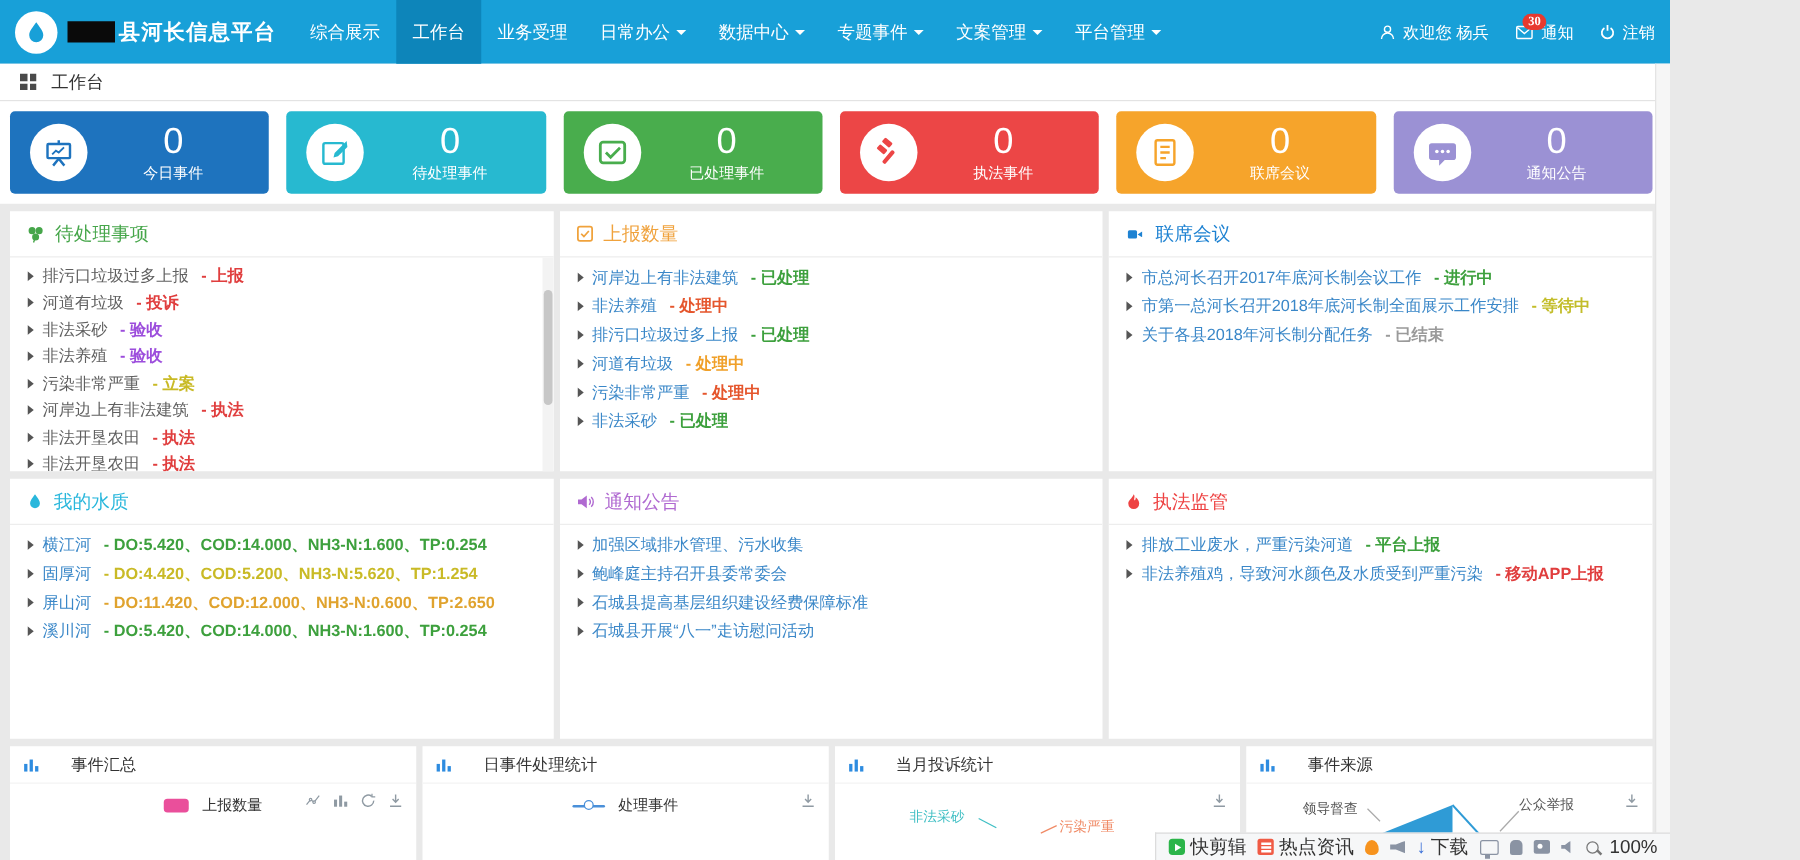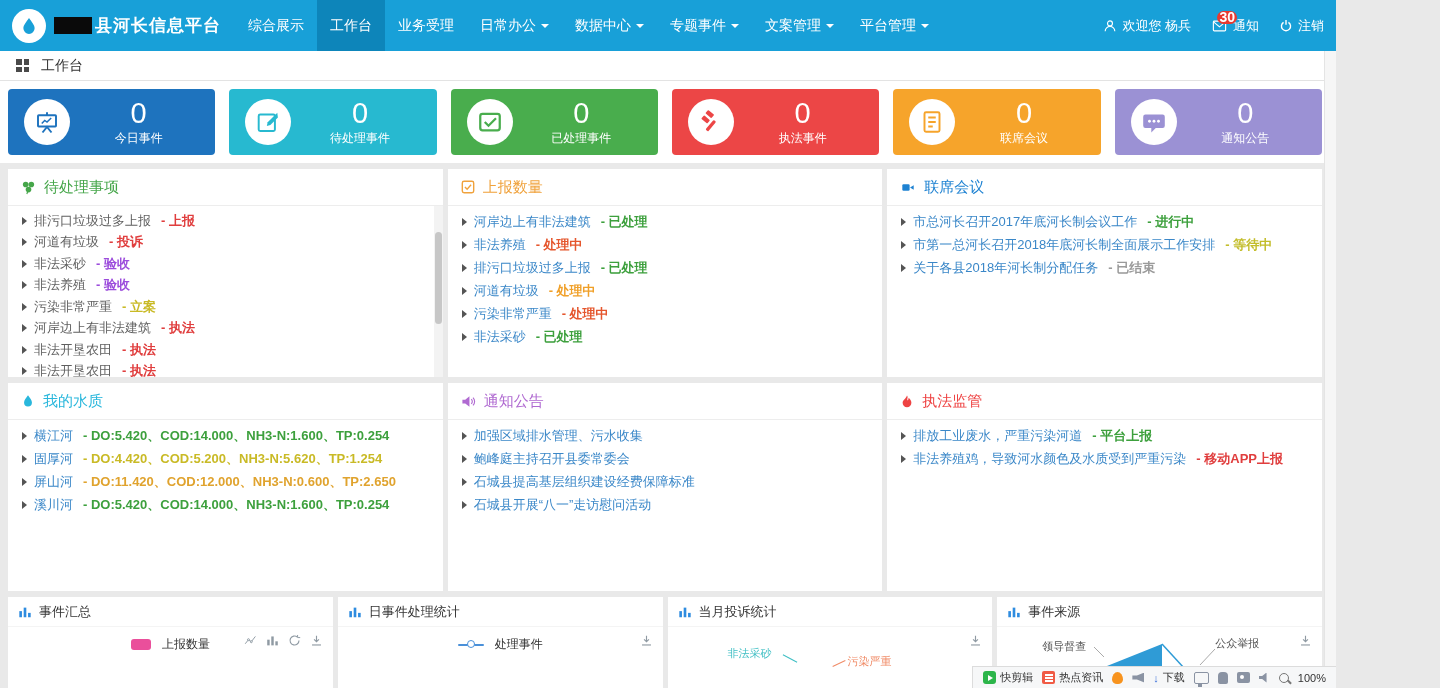--- a/index.html
+++ b/index.html
@@ -11,21 +11,21 @@
   .logo{width:34px;height:34px;border-radius:50%;background:#fff;display:flex;align-items:center;justify-content:center;color:#18a0d8;flex:none;margin-right:8px;}
   .brand{font-size:17px;font-weight:bold;letter-spacing:1px;display:flex;align-items:center;gap:3px;white-space:nowrap;}
   .redact{display:inline-block;width:38px;height:17px;background:#0a0a0a;}
   .nav-menu{display:flex;height:51px;margin-left:14px;}
   .nav-item{display:flex;align-items:center;padding:0 13px;font-size:14px;cursor:pointer;white-space:nowrap;}
   .nav-item.active{background:#0d85ba;}
   .caret{width:0;height:0;border-left:4px solid transparent;border-right:4px solid transparent;border-top:4px solid #fff;margin-left:5px;}
   .nav-right{margin-left:auto;display:flex;align-items:center;gap:20px;font-size:13px;}
   .nav-right .grp{display:flex;align-items:center;gap:5px;cursor:pointer;white-space:nowrap;}
   .mail-wrap{position:relative;display:inline-flex;}
-  .badge{position:absolute;top:-8px;right:-9px;background:#e8392f;color:#fff;border-radius:8px;min-width:15px;height:13px;font-size:14px;line-height:13px;text-align:center;padding:0 2px;font-weight:bold;}
+  .badge{position:absolute;top:-8px;right:-9px;background:#e8392f;color:#fff;border-radius:8px;min-width:15px;height:13px;font-size:10px;line-height:13px;text-align:center;padding:0 2px;font-weight:bold;font-family:Liberation Serif, serif;}
 
   
   .breadcrumb{height:29px;background:#fff;border-bottom:1px solid #e3e3e3;display:flex;align-items:center;gap:12px;padding:0 16px;font-size:14px;color:#333;}
   .grid-icon{width:13px;height:13px;display:grid;grid-template-columns:1fr 1fr;grid-template-rows:1fr 1fr;gap:2px;cursor:pointer;}
   .grid-icon i{background:#4a4a4a;}
 
   
   .cards{background:#fff;padding:8px 14px 8px 8px;display:flex;gap:14px;}
   .card{flex:1;height:66px;border-radius:4px;display:flex;align-items:center;color:#fff;padding-left:16px;cursor:pointer;}
   .card-circle{width:46px;height:46px;border-radius:50%;background:#fff;display:flex;align-items:center;justify-content:center;flex:none;}
@@ -43,42 +43,42 @@
   .panel.tight .p-item{height:21.5px;}
   .tri{width:0;height:0;border-top:4px solid transparent;border-bottom:4px solid transparent;border-left:5px solid #555;flex:none;}
   .tag{font-weight:bold;margin-left:3px;}
   .tag::before{content:"- ";}
   .vscroll{position:absolute;right:0;top:37px;bottom:0;width:9px;background:#f3f3f3;}
   .vscroll .thumb{position:absolute;left:1px;right:1px;top:26px;height:92px;background:#c7c7c7;border-radius:4px;}
 
   
   .chart-row{display:grid;grid-template-columns:repeat(4,1fr);gap:5px;margin:6px 14px 0 8px;}
   .chart-panel{background:#fff;height:96px;position:relative;overflow:hidden;}
-  .chart-head{height:29px;display:flex;align-items:center;gap:7px;padding:0 10px;font-size:13px;color:#333;border-bottom:1px solid #f4f4f4;}
+  .chart-head{height:29px;display:flex;align-items:center;gap:25px;padding:0 10px;font-size:13px;color:#333;border-bottom:1px solid #f4f4f4;}
   .ch-ico{display:inline-flex;color:#2e8ce0;}
   .legend{display:flex;align-items:center;justify-content:center;gap:11px;margin-top:9px;font-size:12px;color:#333;cursor:pointer;}
   .swatch{width:20px;height:11px;border-radius:3px;display:inline-block;}
   .lm{position:relative;width:26px;height:2px;background:#4a90d9;border-radius:1px;}
   .lm::after{content:"";position:absolute;left:9px;top:-3.5px;width:6px;height:6px;border:1.5px solid #4a90d9;border-radius:50%;background:#fff;}
   .toolbox{position:absolute;right:10px;top:37px;display:flex;gap:9px;color:#8f9aa3;}
   .tb{display:inline-flex;cursor:pointer;}
   .pie-label{position:absolute;font-size:11px;white-space:nowrap;}
   .cmp-label-1{left:60px;top:49px;}
   .cmp-label-2{left:180px;top:57px;}
   .cmp-line-1{position:absolute;left:114px;top:61px;width:16px;height:1px;background:#3fbfc4;transform:rotate(28deg);}
   .cmp-line-2{position:absolute;left:164px;top:66px;width:14px;height:1px;background:#f08a65;transform:rotate(-25deg);}
   .src-label-1{left:45px;top:42px;}
   .src-label-2{left:218px;top:39px;}
   .src-svg{position:absolute;left:35px;top:40px;}
 
   
   .page-scrollbar{position:absolute;right:0;top:51px;bottom:0;width:11px;background:#f6f6f6;border-left:1px solid #e4e4e4;}
 
   
-  .statusbar{position:absolute;right:0;bottom:0;height:21px;background:#f6f7f8;border:1px solid #dcdcdc;border-right:none;border-bottom:none;display:flex;align-items:center;gap:9px;padding:0 10px;font-size:11px;color:#333;z-index:20;}
+  .statusbar{position:absolute;right:0;bottom:0;height:21px;background:#f6f7f8;border:1px solid #dcdcdc;border-right:none;border-bottom:none;display:flex;align-items:center;gap:9px;padding:0 10px;font-size:15px;color:#333;z-index:20;}
   .sb-item{display:flex;align-items:center;gap:4px;cursor:pointer;white-space:nowrap;}
   .sb-play{width:13px;height:13px;border-radius:3px;background:#2cb54a;position:relative;display:inline-block;}
   .sb-play::after{content:"";position:absolute;left:5px;top:3.5px;border-left:5px solid #fff;border-top:3px solid transparent;border-bottom:3px solid transparent;}
   .sb-news{width:13px;height:13px;border-radius:2px;background:#f05b45;position:relative;display:inline-block;}
   .sb-news::after{content:"";position:absolute;left:2.5px;top:3px;width:8px;height:1.5px;background:#fff;box-shadow:0 3px 0 #fff,0 6px 0 #fff;}
   .sb-flame{width:11px;height:12px;background:#f7931e;border-radius:50% 50% 45% 45%/65% 65% 35% 35%;display:inline-block;cursor:pointer;}
   .sb-horn{width:12px;height:10px;background:#8a93a3;clip-path:polygon(0 30%,38% 30%,100% 0,100% 100%,38% 70%,0 70%);display:inline-block;cursor:pointer;}
   .sb-arrow{color:#3a6fd8;font-weight:bold;}
   .sb-mon{width:13px;height:10px;border:1.5px solid #8a93a3;border-radius:2px;position:relative;display:inline-block;cursor:pointer;}
   .sb-mon::after{content:"";position:absolute;left:3px;bottom:-4px;width:4px;height:2.5px;background:#8a93a3;}

